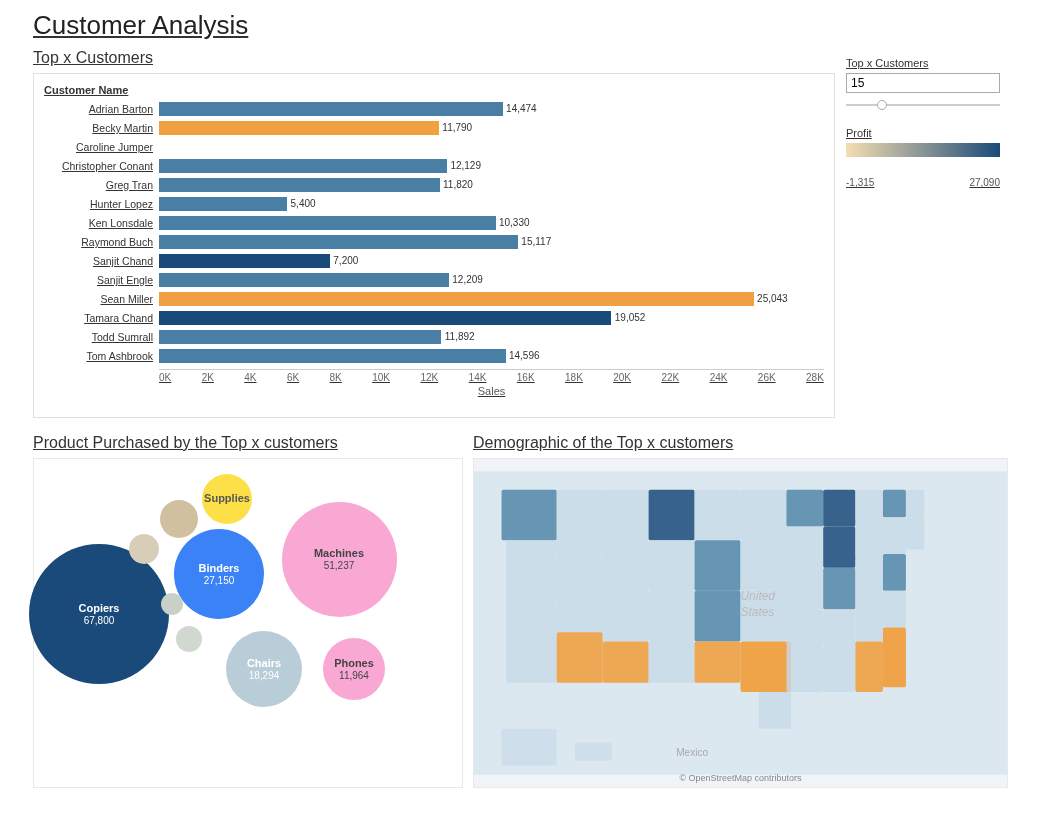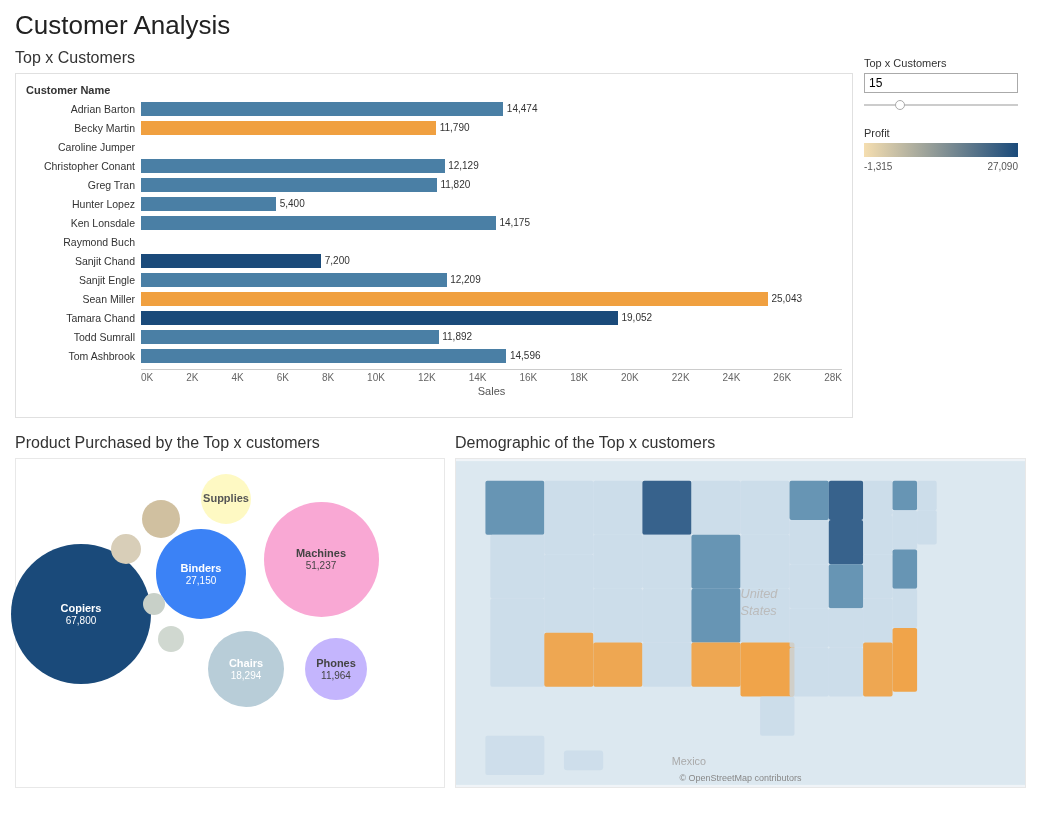--- a/index.html
+++ b/index.html
@@ -1,18 +1,18 @@
 <!DOCTYPE html>
 <html><head>
   <meta charset="utf-8">
   <style>
     * { box-sizing: border-box; margin: 0; padding: 0; }
     body { font-family: 'Segoe UI', Arial, sans-serif; background: #fff; color: #333; font-size: 12px; width: 1041px; min-height: 824px; overflow: hidden; }
 
-    .page { width: 1041px; padding: 10px 15px; }
+    .page { width: 1041px; padding: 10px 33px; text-decoration: underline; }
 
     .page-title { font-size: 26px; font-weight: 300; color: #222; margin-bottom: 8px; }
 
     .section-title { font-size: 16px; font-weight: 400; color: #333; margin-bottom: 6px; }
 
     
     .top-section { display: flex; gap: 3px; margin-bottom: 16px; }
 
     .bar-chart-container { flex: 1; border: 1px solid #e0e0e0; padding: 10px 10px 20px 10px; position: relative; }
 
@@ -32,21 +32,21 @@
     .control-panel { width: 170px; flex-shrink: 0; padding: 8px; }
     .control-label { font-size: 11px; color: #333; margin-bottom: 4px; }
     .control-input { width: 100%; border: 1px solid #aaa; padding: 2px 4px; font-size: 12px; margin-bottom: 4px; }
     .slider-container { width: 100%; position: relative; height: 16px; }
     .slider-track { position: absolute; top: 7px; left: 0; right: 0; height: 2px; background: #ccc; }
     .slider-thumb { position: absolute; top: 3px; left: 20%; width: 10px; height: 10px; background: #fff; border: 1px solid #aaa; border-radius: 50%; }
 
     .legend-section { margin-top: 14px; }
     .legend-label { font-size: 11px; color: #333; margin-bottom: 4px; }
     .legend-gradient { height: 14px; background: linear-gradient(to right, #f5deb0, #1a4a7a); width: 100%; border: none; }
-    .legend-range { display: flex; justify-content: space-between; font-size: 10px; color: #555; margin-top: 4px; }
+    .legend-range { display: flex; justify-content: space-between; font-size: 10px; color: #555; margin-top: 20px; }
 
     
     .bottom-section { display: flex; gap: 10px; }
 
     .bubble-chart-container { width: 430px; flex-shrink: 0; }
     .bubble-area { width: 430px; height: 330px; position: relative; background: #fff; border: 1px solid #e8e8e8; }
 
     .map-container { flex: 1; }
     .map-area { width: 100%; height: 330px; position: relative; background: #f0f4f8; border: 1px solid #e8e8e8; overflow: hidden; }
 
@@ -105,25 +105,29 @@
               <div class="bar-label">Hunter Lopez</div>
               <div class="bar-area">
                 <div class="bar" style="width: 19.2857%; background-color: rgb(74, 127, 165);"></div>
                 <div class="bar-value" style="position: absolute; left: 19.7857%; top: 1px; font-size: 10px; color: rgb(51, 51, 51); white-space: nowrap;">5,400</div>
               </div>
             </div>
             <div class="bar-row">
               <div class="bar-label">Ken Lonsdale</div>
               <div class="bar-area">
                 <div class="bar" style="width: 50.625%; background-color: rgb(74, 127, 165);"></div>
-                <div class="bar-value" style="position: absolute; left: 51.125%; top: 1px; font-size: 10px; color: rgb(51, 51, 51); white-space: nowrap;">14,175</div>
+                <div class="bar-value" style="position: absolute; left: 51.125%; top: 1px; font-size: 10px; color: rgb(51, 51, 51); white-space: nowrap;">10,330</div>
               </div>
             </div>
             <div class="bar-row">
               <div class="bar-label">Raymond Buch</div>
+              <div class="bar-area">
+                <div class="bar" style="width: 53.9893%; background-color: rgb(74, 127, 165);"></div>
+                <div class="bar-value" style="position: absolute; left: 54.4893%; top: 1px; font-size: 10px; color: rgb(51, 51, 51); white-space: nowrap;">15,117</div>
+              </div>
             </div>
             <div class="bar-row">
               <div class="bar-label">Sanjit Chand</div>
               <div class="bar-area">
                 <div class="bar" style="width: 25.7143%; background-color: rgb(26, 74, 122);"></div>
                 <div class="bar-value" style="position: absolute; left: 26.2143%; top: 1px; font-size: 10px; color: rgb(51, 51, 51); white-space: nowrap;">7,200</div>
               </div>
             </div>
             <div class="bar-row">
               <div class="bar-label">Sanjit Engle</div>
@@ -215,25 +219,25 @@
             <div class="bubble-val" style="color: rgb(255, 255, 255);">27,150</div>
           </div>
           <div class="bubble" style="width: 115px; height: 115px; left: 247.5px; top: 42.5px; background-color: #f9a8d4;">
             <div class="bubble-name" style="color: rgb(68, 68, 68);">Machines</div>
             <div class="bubble-val" style="color: rgb(68, 68, 68);">51,237</div>
           </div>
           <div class="bubble" style="width: 76px; height: 76px; left: 192px; top: 172px; background-color: rgb(184, 205, 216);">
             <div class="bubble-name" style="color: rgb(255, 255, 255);">Chairs</div>
             <div class="bubble-val" style="color: rgb(255, 255, 255);">18,294</div>
           </div>
-          <div class="bubble" style="width: 62px; height: 62px; left: 289px; top: 179px; background-color: #c4b5fd;">
+          <div class="bubble" style="width: 62px; height: 62px; left: 289px; top: 179px; background-color: #f9a8d4;">
             <div class="bubble-name" style="color: rgb(68, 68, 68);">Phones</div>
             <div class="bubble-val" style="color: rgb(68, 68, 68);">11,964</div>
           </div>
-          <div class="bubble" style="width: 50px; height: 50px; left: 185px; top: 15px; background-color: #fef9c3;">
+          <div class="bubble" style="width: 50px; height: 50px; left: 168px; top: 15px; background-color: #fde047;">
             <div class="bubble-name" style="color: rgb(85, 85, 85);">Supplies</div>
           </div>
           <div class="bubble" style="width: 38px; height: 38px; left: 126px; top: 41px; background-color: rgb(208, 192, 160);"></div>
           <div class="bubble" style="width: 30px; height: 30px; left: 95px; top: 75px; background-color: rgb(216, 206, 184);"></div>
           <div class="bubble" style="width: 26px; height: 26px; left: 142px; top: 167px; background-color: rgb(208, 216, 208);"></div>
           <div class="bubble" style="width: 22px; height: 22px; left: 127px; top: 134px; background-color: rgb(200, 208, 200);"></div>
         </div>
     </div>
 
     <div class="map-container">

